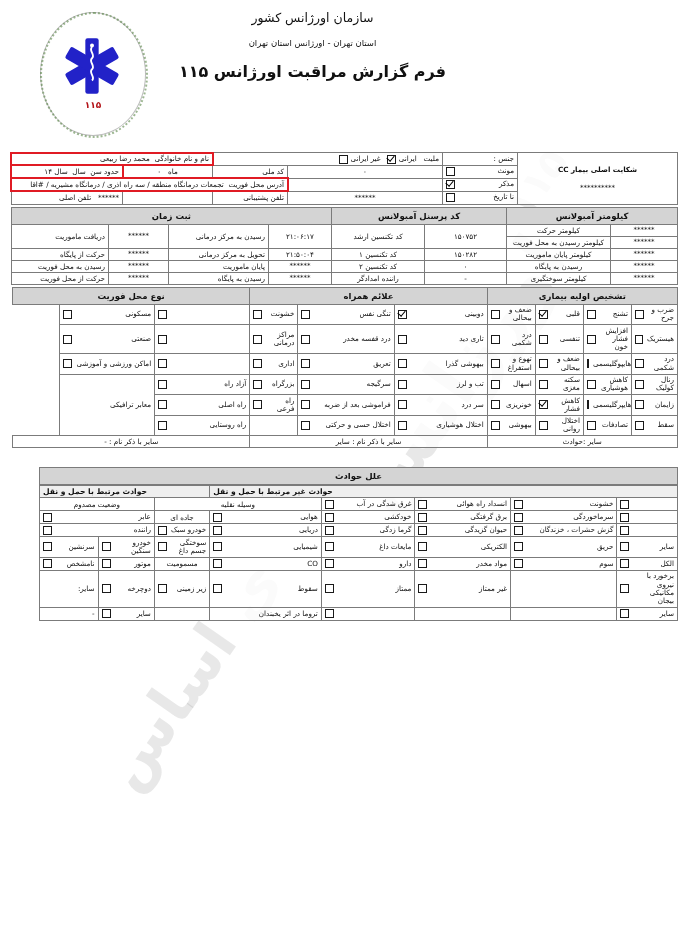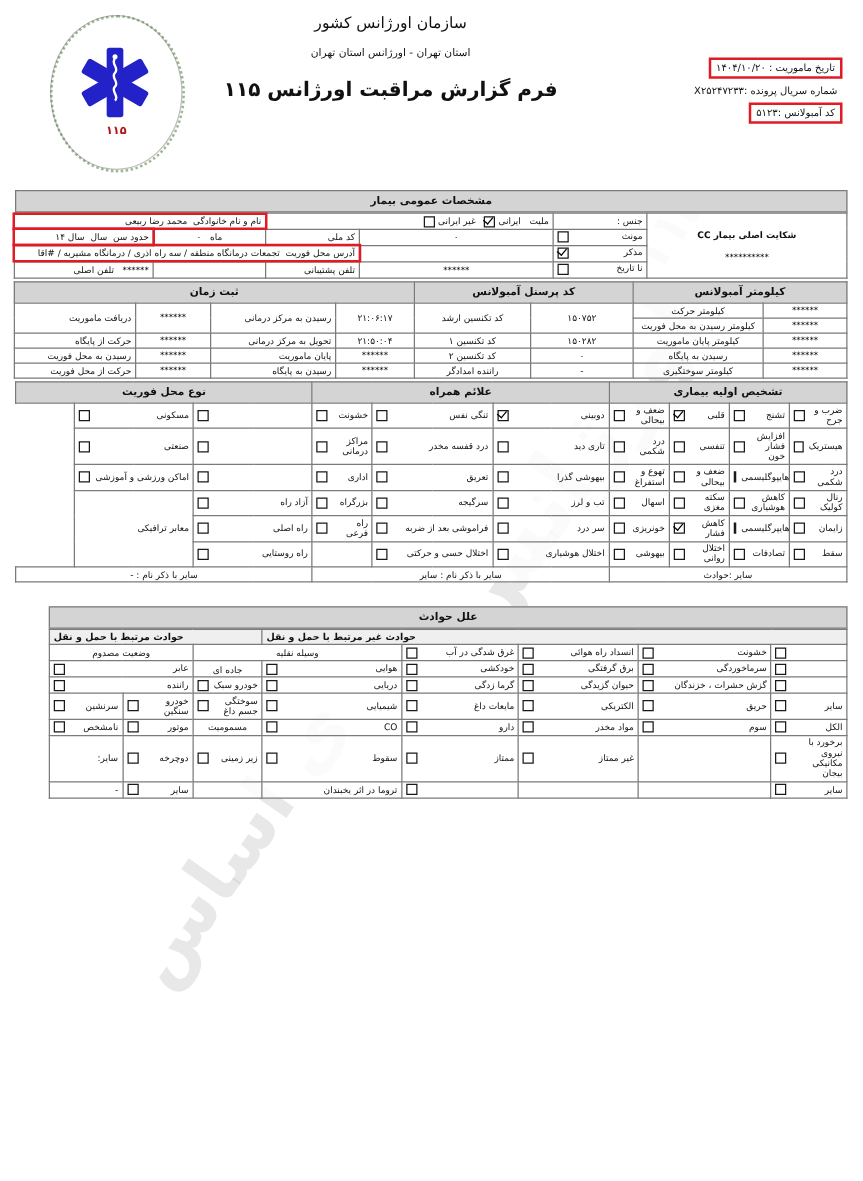--- a/index.html
+++ b/index.html
@@ -82,36 +82,23 @@
       </svg>
       <div class="num">۱۱۵</div>
     </div>
 
     <div class="titles">
       <div class="t1">سازمان اورژانس کشور</div>
       <div class="t2">استان تهران - اورژانس استان تهران</div>
       <div class="t3">فرم گزارش مراقبت اورژانس ۱۱۵</div>
     </div>
 
-    <div class="meta">
-      <div class="line boxed">
-        <span>تاریخ ماموریت :</span>
-        <span>۱۴۰۴/۱۰/۲۰</span>
-      </div>
-      <div class="serial" style="text-align:right;">
-        <span>شماره سریال پرونده :</span><span>X۲۵۲۴۷۲۳۳</span>
-      </div>
-      <div class="line boxed">
-        <span>کد آمبولانس :</span><span>۵۱۲۳</span>
-      </div>
-    </div>
   </div>
 
   <div class="sect">
-    <div class="bandhead">مشخصات عمومی بیمار</div>
     <table>
       <colgroup>
         <col style="width:160px">
           <col style="width:75px">
           <col style="width:155px">
         <col style="width:75px">
           <col style="width:90px">
           <col style="width:111px">
       </colgroup>
       <tbody>

